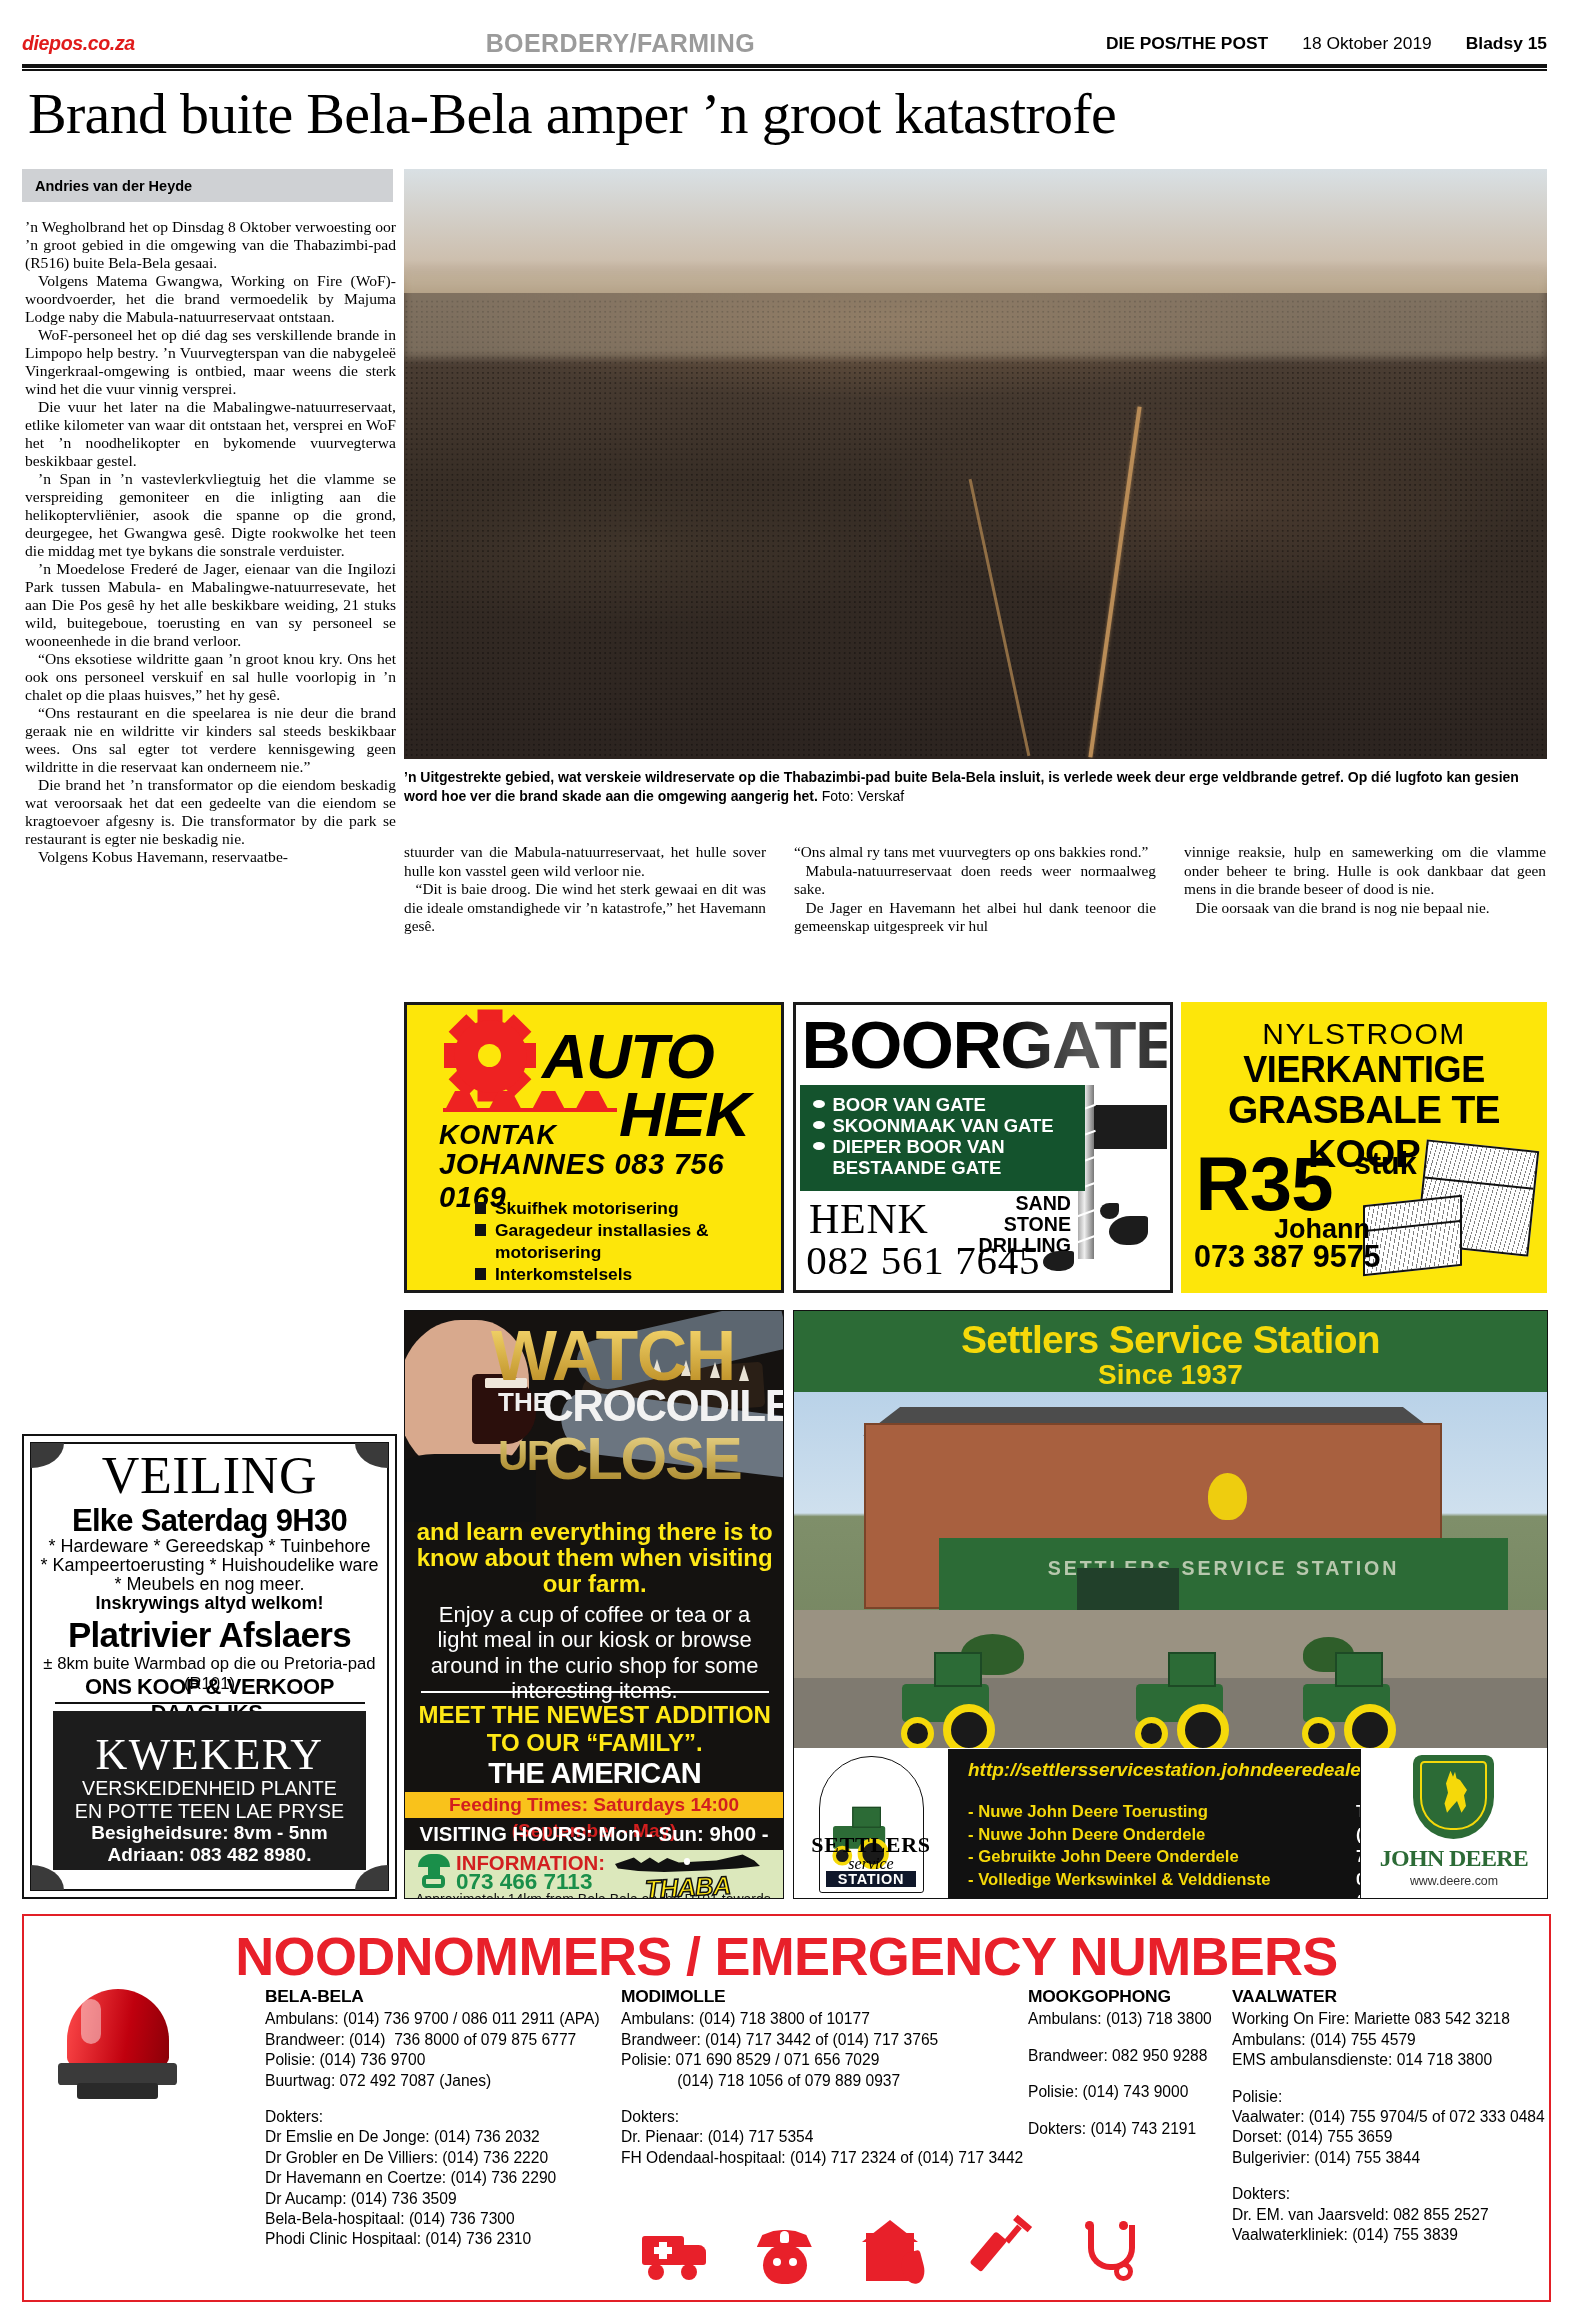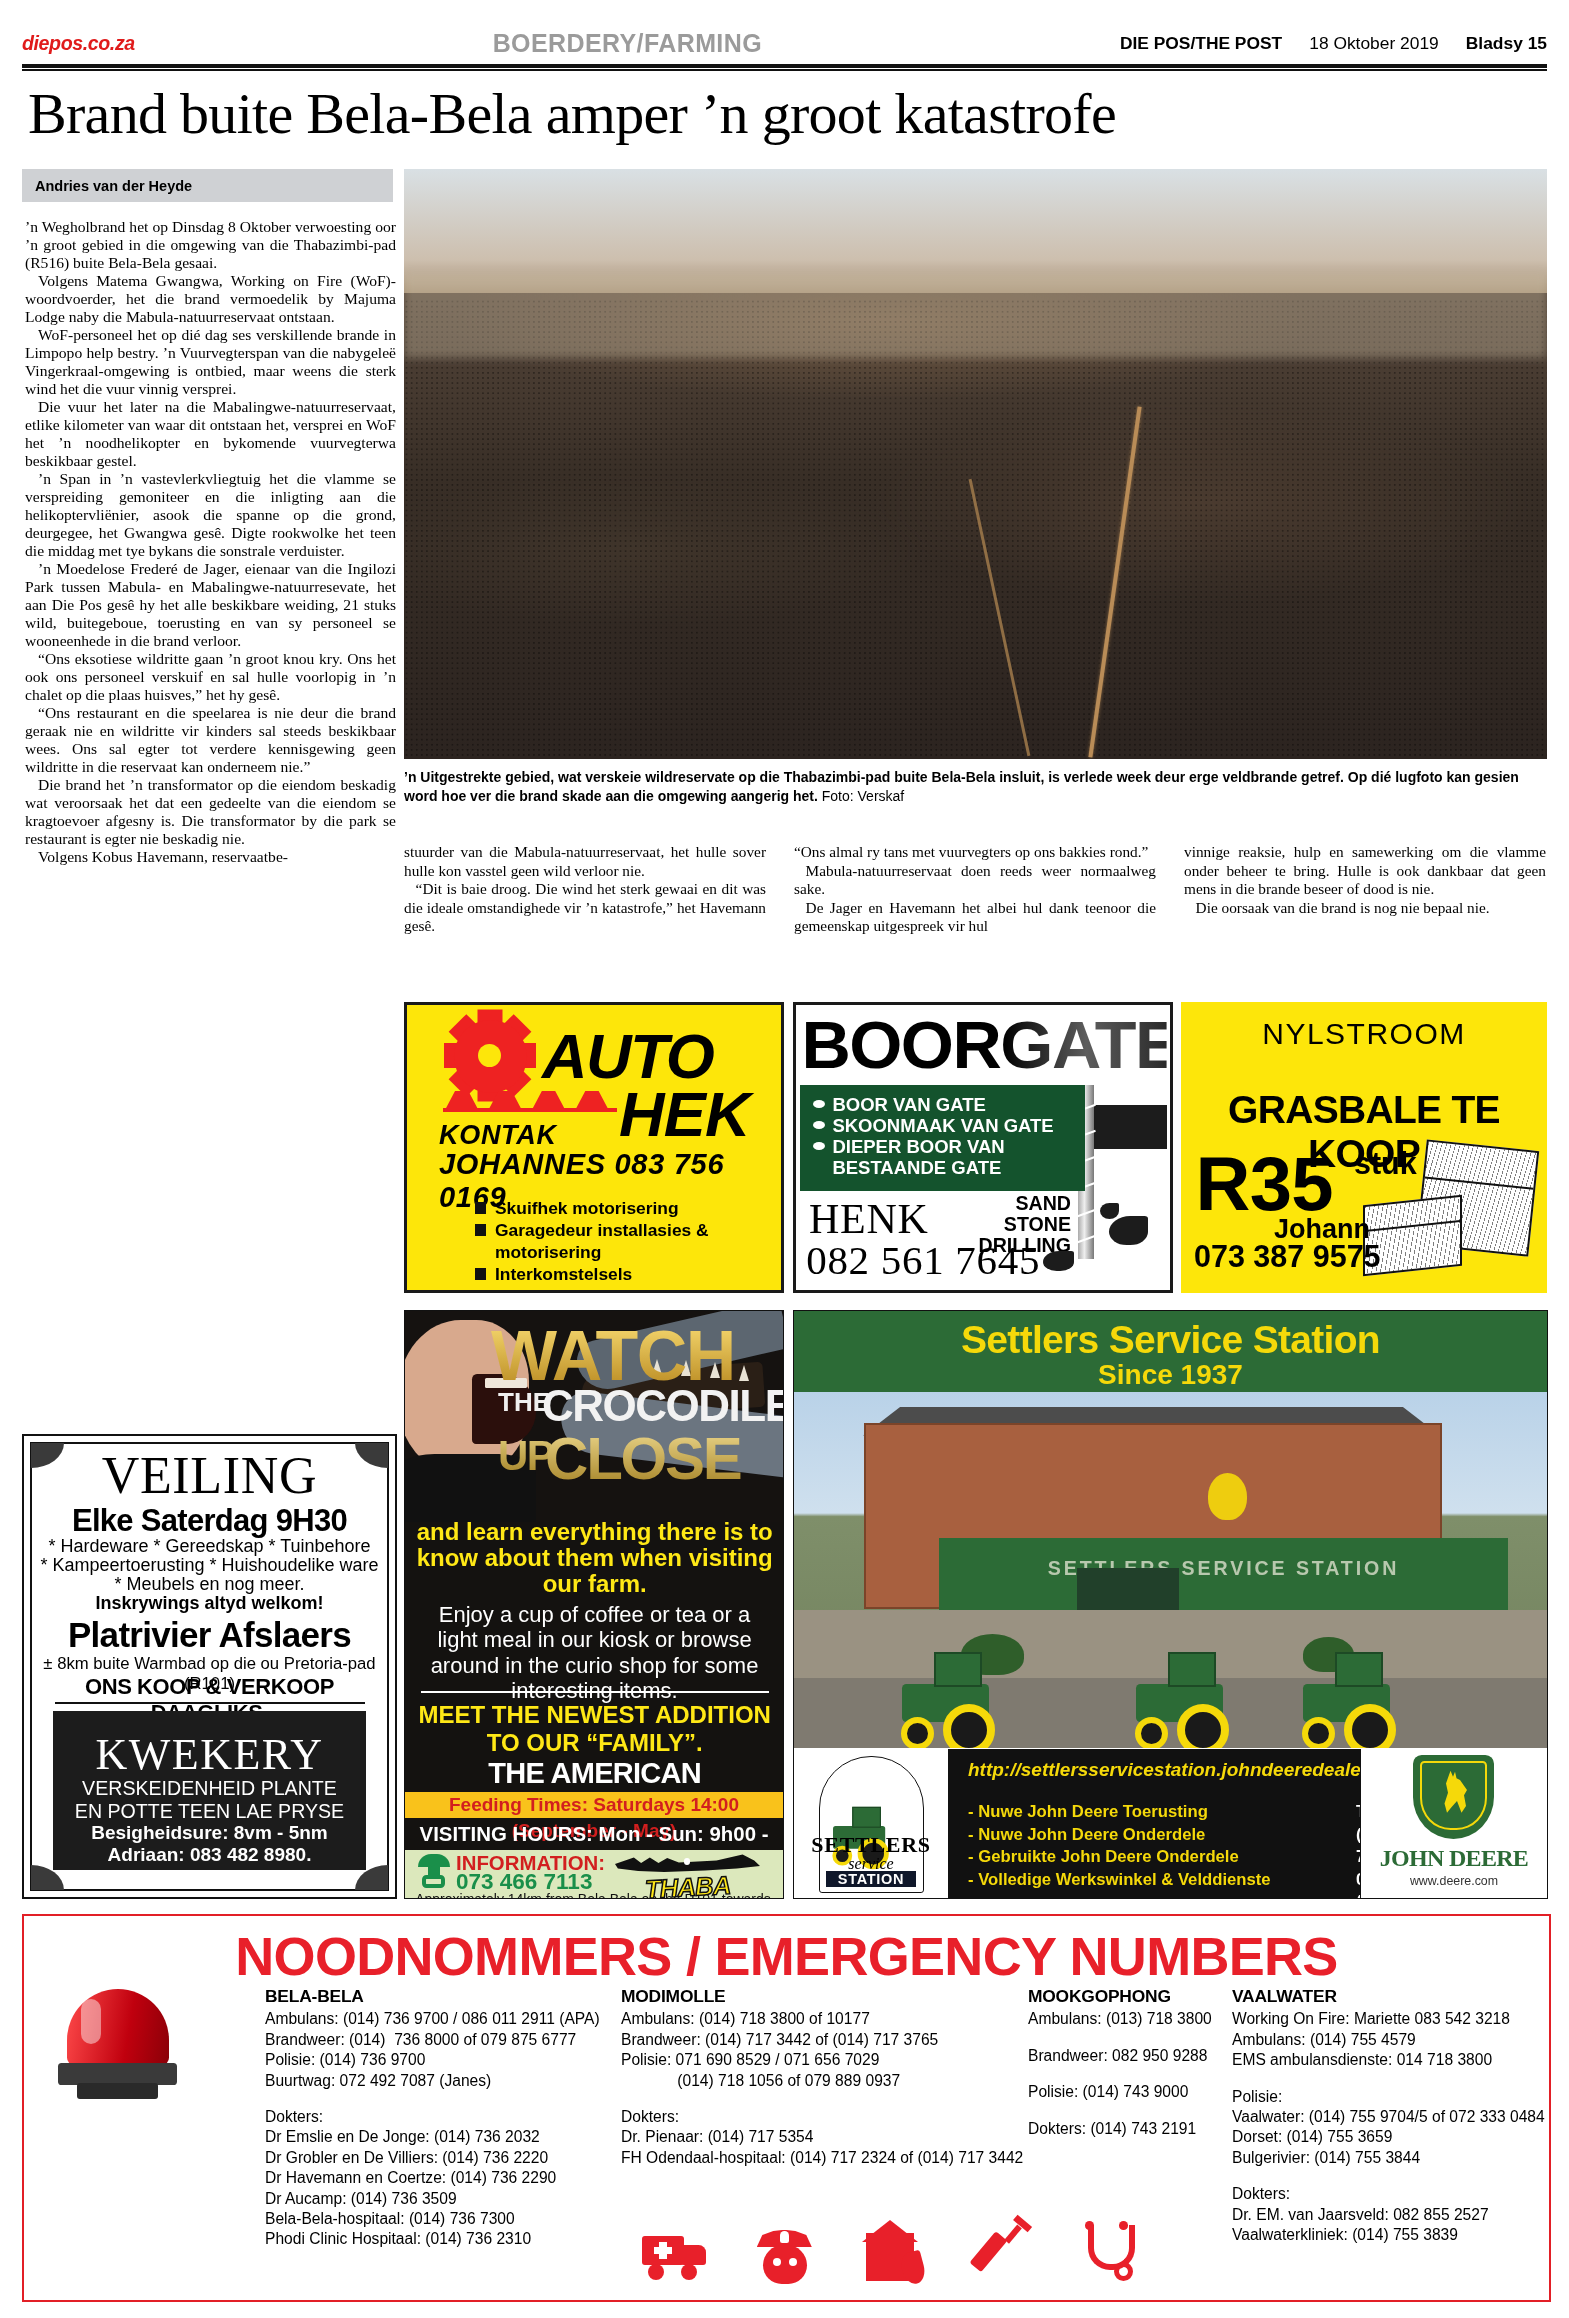--- a/index.html
+++ b/index.html
@@ -3,21 +3,21 @@
 <meta charset="utf-8">
 <style>
   html,body{margin:0;padding:0;background:#fff;}
   body{width:1569px;height:2319px;font-family:"Liberation Sans",sans-serif;color:#000;position:relative;overflow:hidden;}
   .page{position:absolute;left:0;top:0;width:1569px;height:2220px;border-radius:14px;}
 
   
   .masthead{position:absolute;left:22px;top:22px;width:1525px;height:42px;display:flex;align-items:center;}
   .mast-site{font-family:"Liberation Sans",sans-serif;font-weight:bold;font-size:19.6px;color:#e01b1b;letter-spacing:-0.4px;font-style:italic;}
   .mast-center{flex:1;text-align:center;font-weight:bold;font-size:25px;color:#9b9b9b;letter-spacing:0.4px;}
-  .mast-right{display:flex;gap:27px;align-items:baseline;font-size:17.4px;}
+  .mast-right{display:flex;gap:34px;align-items:baseline;font-size:17.4px;}
   .mast-right .b{font-weight:bold;}
   .mast-right .n{font-weight:normal;}
   .mast-rule{position:absolute;left:22px;top:64px;width:1525px;height:3.6px;background:#111;}
   .mast-rule2{position:absolute;left:22px;top:69px;width:1525px;height:1.5px;background:#111;}
 
   
   .headline{position:absolute;left:28px;top:79px;width:1512px;
      font-family:"Liberation Serif",serif;font-size:58px;line-height:70px;letter-spacing:-0.7px;}
 
   
@@ -388,20 +388,21 @@
       <div>DRILLING</div>
     </div>
     <div class="bg-phone">082 561 7645</div>
     <div class="bg-splash1"></div>
     <div class="bg-splash2"></div>
     <div class="bg-splash3"></div>
   </div>
 
   <div class="ad" id="ad-grasbale">
     <div class="gb-1">NYLSTROOM</div>
+    <div class="gb-2">VIERKANTIGE</div>
     <div class="gb-3">GRASBALE TE KOOP</div>
     <div class="gb-price">R35</div>
     <div class="gb-stuk">stuk</div>
     <div class="bale" id="bale2">
         <div class="hatch"></div>
         <b></b>
       </div>
     <div class="bale" id="bale1">
         <div class="hatch"></div>
         <b></b>

